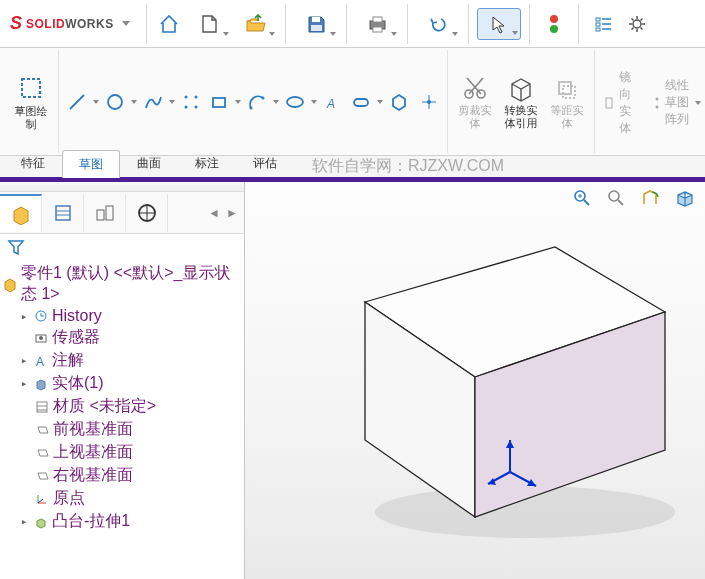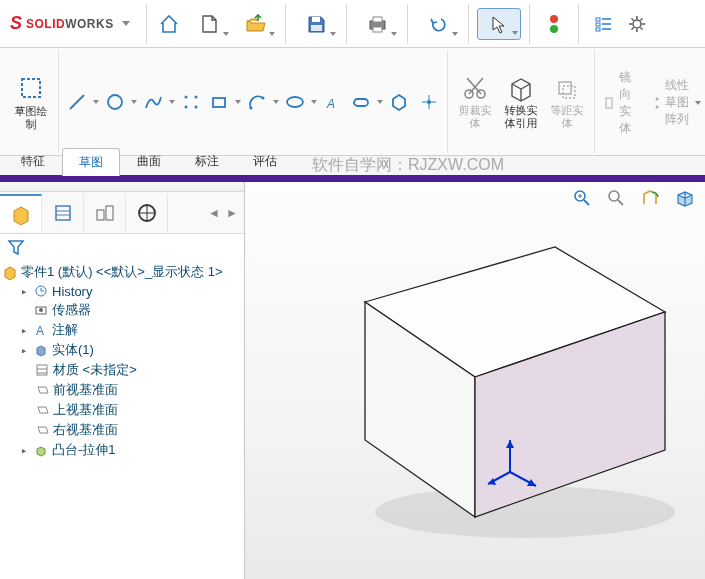--- a/index.html
+++ b/index.html
@@ -26,40 +26,40 @@
 .rgroup:last-child { border-right: none; }
 .rbig { display: flex; flex-direction: column; align-items: center; justify-content: center; width: 46px; height: 64px; cursor: pointer; border-radius: 3px; padding: 2px; }
 .rbig-label { font-size: 11px; text-align: center; line-height: 1.15; margin-top: 2px; color: #333; }
 .rbig-label.disabled { color: #aaa; }
 .ricon-row { display: flex; gap: 2px; align-items: center; }
 .rsmall { width: 28px; height: 28px; display: flex; align-items: center; justify-content: center; cursor: pointer; border-radius: 3px; position: relative; }
 .rrow { display: flex; align-items: center; height: 28px; gap: 4px; }
 .rtext-item { display: flex; align-items: center; gap: 6px; padding: 2px 6px; cursor: pointer; color: #aaa; font-size: 11px; }
 
 
-.tabbar { height: 26px; background: #f5f5f5; border-bottom: 7px solid #4c1d95; display: flex; align-items: flex-end; padding-left: 4px; }
+.tabbar { height: 26px; background: #f5f5f5; border-bottom: 5px solid #4c1d95; display: flex; align-items: flex-end; padding-left: 4px; }
 .tab { padding: 5px 16px; font-size: 12px; color: #333; cursor: pointer; border: 1px solid transparent; border-bottom: none; }
 .tab.active { background: #fff; border-color: #c0c0c0; border-radius: 3px 3px 0 0; position: relative; top: 1px; color: #1a6fb8; font-weight: 500; }
 .watermark { margin-left: 18px; color: #aaa; font-size: 16px; align-self: center; }
 
 
 .main { display: flex; height: calc(579px - 48px - 108px - 26px); }
 .side { width: 245px; background: #fff; border-right: 1px solid #c8c8c8; display: flex; flex-direction: column; }
 .side-head { height: 10px; background: linear-gradient(#f8f8f8,#eee); border-bottom: 1px solid #ddd; }
 .side-tabs { height: 42px; display: flex; align-items: center; border-bottom: 1px solid #ddd; background: #f9f9f9; }
 .side-tab { width: 42px; height: 38px; display: flex; align-items: center; justify-content: center; cursor: pointer; border-right: 1px solid #e4e4e4; }
 .side-tab.active { background: #fff; border-top: 2px solid #4b8dca; }
 .side-nav { display: flex; gap: 2px; padding: 2px 4px; margin-left: auto; }
 .side-nav span { width: 16px; height: 20px; display: flex; align-items: center; justify-content: center; color: #888; cursor: pointer; }
 .filter-row { padding: 4px 6px; }
 .tree { padding: 2px 0; overflow: auto; flex: 1; }
 .tnode { display: flex; align-items: center; padding: 1px 2px; gap: 3px; cursor: pointer; }
 .texp { width: 12px; text-align: center; color: #666; font-family: monospace; font-size: 11px; }
 .ticon { width: 16px; height: 16px; display: inline-flex; align-items: center; justify-content: center; }
-.tlabel { font-size: 13px; color: #0c4a6e; }
+.tlabel { font-size: 16px; color: #701a75; }
 .indent1 { padding-left: 18px; }
 .indent2 { padding-left: 34px; }
 
 
 .viewport { flex: 1; position: relative; background: linear-gradient(#fdfdfd 0%, #f4f4f4 60%, #e9e9e9 100%); }
 .view-tools { position: absolute; top: 4px; right: 6px; display: flex; gap: 6px; }
 .vtool { width: 28px; height: 24px; display: flex; align-items: center; justify-content: center; cursor: pointer; }
 
 svg { display: block; }
 </style>
@@ -430,20 +430,30 @@
           <span class="tlabel">上视基准面</span>
         </div>
       <div class="tnode indent2">
           <span class="ticon">
             <svg width="14" height="14">
               <path d="M3 4 L11 4 L13 10 L5 10 Z" fill="none" stroke="#888"></path>
             </svg>
           </span>
           <span class="tlabel">右视基准面</span>
         </div>
+      <div class="tnode indent2">
+          <span class="ticon">
+            <svg width="14" height="14">
+              <line x1="3" y1="11" x2="11" y2="11" stroke="#d43"></line>
+              <line x1="3" y1="11" x2="3" y2="3" stroke="#3a3"></line>
+              <path d="M3 11 L8 7" stroke="#22d"></path>
+            </svg>
+          </span>
+          <span class="tlabel">原点</span>
+        </div>
       <div class="tnode indent1">
           <span class="texp">▸</span>
           <span class="ticon">
             <svg width="14" height="14">
               <path d="M3 11 L3 6 L7 4 L11 6 L11 11 L7 13 Z" fill="#b8d488" stroke="#6a9a3a"></path>
             </svg>
           </span>
           <span class="tlabel">凸台-拉伸1</span>
         </div>
     </div>

